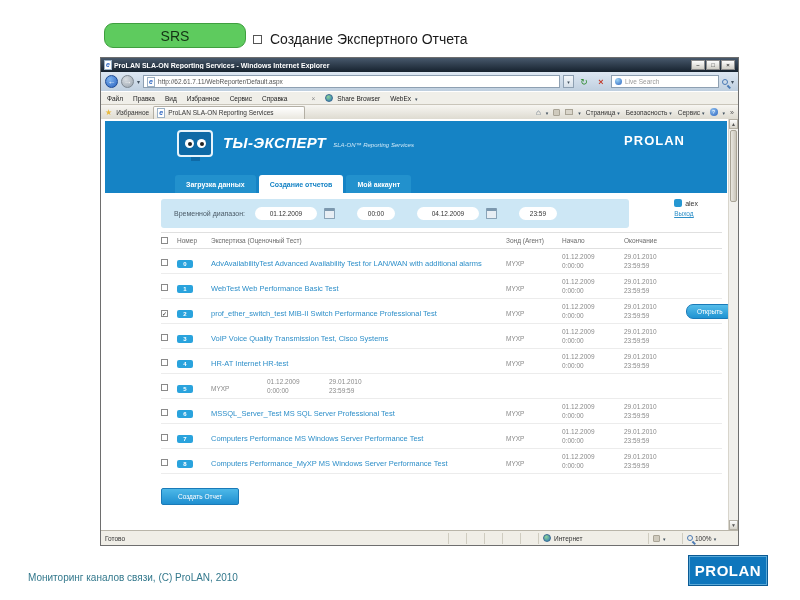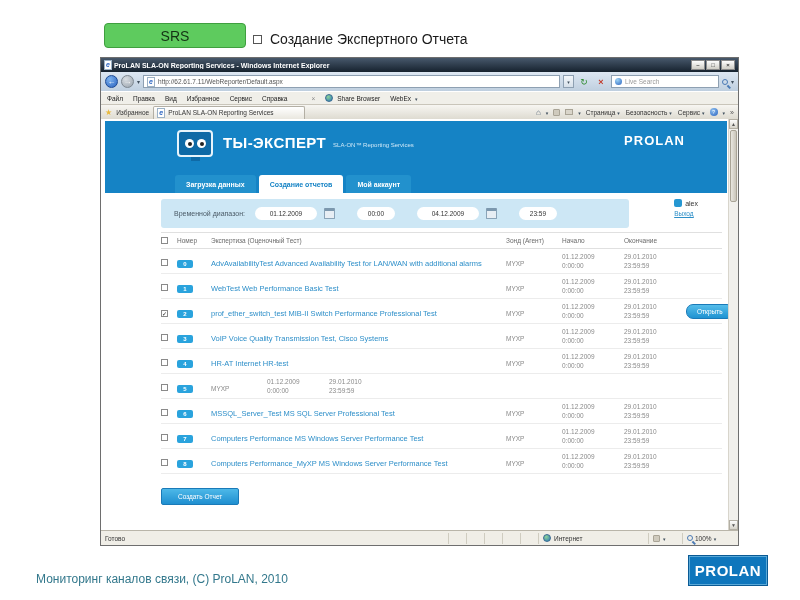--- a/index.html
+++ b/index.html
@@ -1,27 +1,27 @@
 <!DOCTYPE html>
 <html><head>
 <meta charset="utf-8">
 <style>
   * { margin:0; padding:0; box-sizing:border-box; }
   html,body { width:800px; height:600px; background:#fff; font-family:"Liberation Sans", sans-serif; overflow:hidden; }
   .slide { position:relative; width:800px; height:600px; background:#fff; }
 
   
   .srs-btn { position:absolute; left:104px; top:23px; width:142px; height:25px;
-    background:#5ecb5e; border:1px solid #3f9f3f; border-radius:4px;
+    background:#5ecb5e; border:1px solid #3f9f3f; border-radius:9px;
     display:flex; align-items:center; justify-content:center;
     font-size:14px; color:#143314; }
   .slide-title { position:absolute; left:253px; top:31px; display:flex; align-items:center; gap:8px;
     font-size:14px; color:#1a1a1a; }
   .bullet-sq { width:9px; height:9px; border:1.5px solid #555; display:inline-block; background:#fff; }
-  .slide-footer { position:absolute; left:36px; top:572px; font-size:12px; color:#33788c; }
+  .slide-footer { position:absolute; left:28px; top:572px; font-size:10px; color:#33788c; }
   .prolan-badge { position:absolute; left:688px; top:555px; width:80px; height:31px;
     background:#0e76bc; border:1px solid #0a5a94; box-shadow:inset 0 0 0 1px #5aa9d8;
     display:flex; align-items:center; justify-content:center;
     color:#fff; font-weight:bold; font-size:15px; letter-spacing:.5px; }
 
   
   .window { position:absolute; left:100px; top:57px; width:639px; height:489px;
     border:1px solid #6e6e6e; display:flex; flex-direction:column; background:#ece9e2; }
   .titlebar { height:14px; background:linear-gradient(#47586b,#16222e); display:flex; align-items:center;
     padding:0 3px; color:#fff; font-size:7px; font-weight:bold; flex:none; }
@@ -79,21 +79,21 @@
   .viewport { flex:1; background:#fff; display:flex; overflow:hidden; }
   .page { flex:1; padding:2px 0 0 4px; overflow:hidden; }
   .scrollbar { width:10px; background:#f1f0ec; border-left:1px solid #d8d5cc; display:flex; flex-direction:column; flex:none; }
   .sb-btn { height:10px; background:linear-gradient(#fdfdfd,#d6d3ca); border:1px solid #b3afa4; font-size:5px;
     color:#555; display:flex; align-items:center; justify-content:center; }
   .sb-thumb { height:72px; margin:1px; background:linear-gradient(90deg,#e9e7df,#c9c5ba); border:1px solid #a9a496; border-radius:2px; }
   .sb-btn.down { margin-top:auto; }
 
   
   .app-header { position:relative; background:#1583c5; height:72px; margin-right:1px; }
-  .logo-row { display:flex; align-items:flex-start; padding:9px 0 0 72px; }
+  .logo-row { display:flex; align-items:flex-start; padding:9px 0 0 72px;font-style:italic; }
   .owl { width:36px; height:27px; background:#0f6aa6; border:2px solid #e8f4fb; border-radius:4px;
     position:relative; flex:none; }
   .owl .eye { position:absolute; top:7px; width:9px; height:9px; background:#fff; border-radius:50%; }
   .owl .eye.l { left:6px; } .owl .eye.r { left:18px; }
   .owl .eye::after { content:""; position:absolute; left:3px; top:3px; width:4px; height:4px; background:#222; border-radius:50%; }
   .owl .stand { position:absolute; left:12px; bottom:-6px; width:9px; height:4px; background:#0f6aa6; }
   .app-title { color:#fff; font-size:15px; font-weight:bold; letter-spacing:.4px; margin:4px 0 0 10px; white-space:nowrap; }
   .app-sub { color:#cfe8f7; font-size:6px; margin:12px 0 0 7px; white-space:nowrap; }
   .brand { position:absolute; right:42px; top:12px; color:#fff; font-weight:bold; font-size:13px; letter-spacing:1px; }
   .app-tabs { position:absolute; left:70px; bottom:0; display:flex; gap:3px; }

